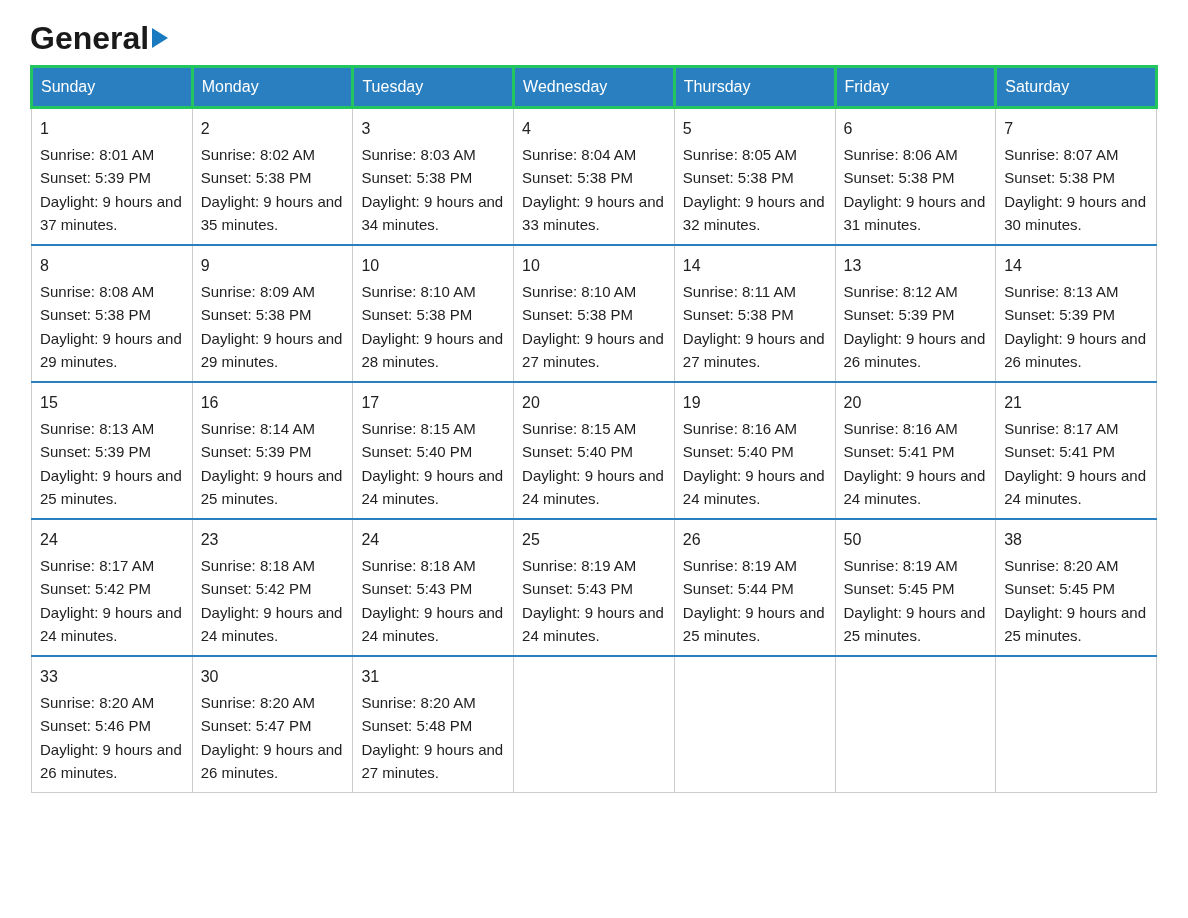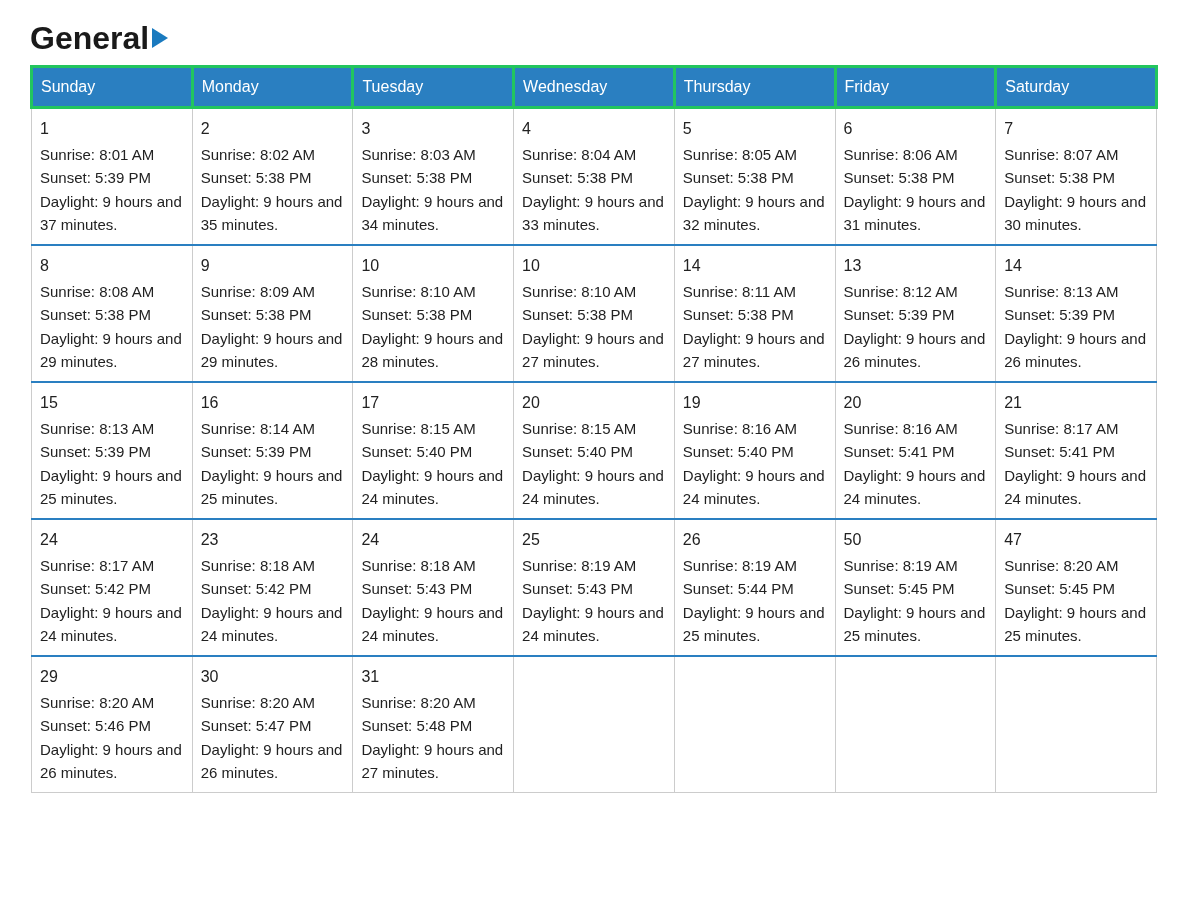--- a/index.html
+++ b/index.html
@@ -218,27 +218,27 @@
         </td>
         <td class="week-sep">
           <span class="day-num">26</span>
           <div class="day-info">Sunrise: 8:19 AM<br>Sunset: 5:44 PM<br>Daylight: 9 hours and 25 minutes.</div>
         </td>
         <td class="week-sep">
           <span class="day-num">50</span>
           <div class="day-info">Sunrise: 8:19 AM<br>Sunset: 5:45 PM<br>Daylight: 9 hours and 25 minutes.</div>
         </td>
         <td class="week-sep">
-          <span class="day-num">47</span>
+          <span class="day-num">38</span>
           <div class="day-info">Sunrise: 8:20 AM<br>Sunset: 5:45 PM<br>Daylight: 9 hours and 25 minutes.</div>
         </td>
       </tr>
       <tr>
         <td class="week-sep">
-          <span class="day-num">29</span>
+          <span class="day-num">33</span>
           <div class="day-info">Sunrise: 8:20 AM<br>Sunset: 5:46 PM<br>Daylight: 9 hours and 26 minutes.</div>
         </td>
         <td class="week-sep">
           <span class="day-num">30</span>
           <div class="day-info">Sunrise: 8:20 AM<br>Sunset: 5:47 PM<br>Daylight: 9 hours and 26 minutes.</div>
         </td>
         <td class="week-sep">
           <span class="day-num">31</span>
           <div class="day-info">Sunrise: 8:20 AM<br>Sunset: 5:48 PM<br>Daylight: 9 hours and 27 minutes.</div>
         </td>

